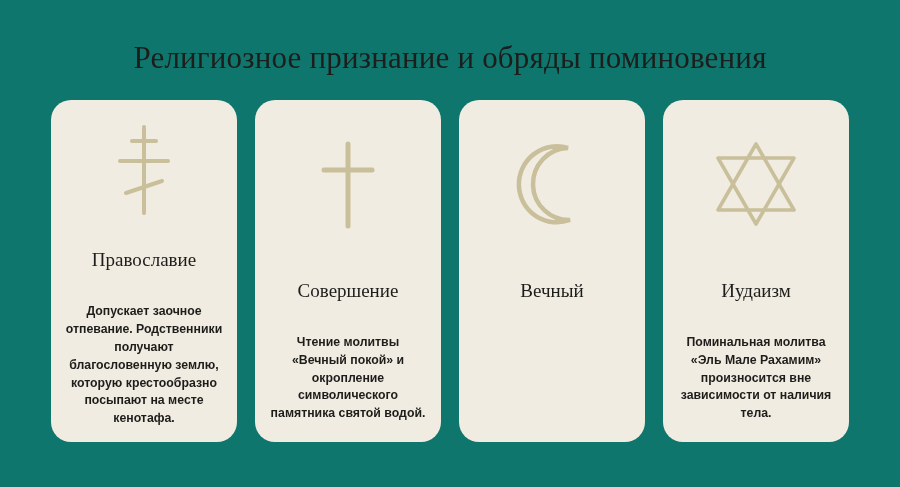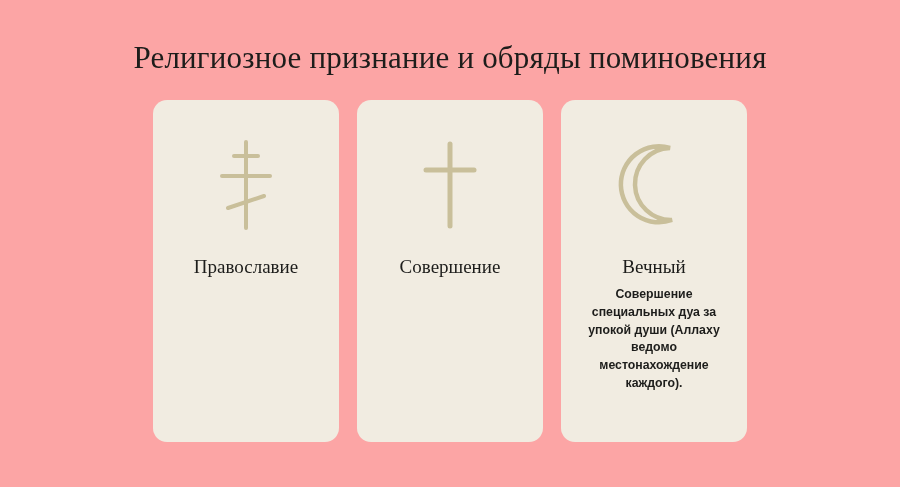--- a/index.html
+++ b/index.html
@@ -10,21 +10,21 @@
     width: 900px;
     height: 487px;
     background: #fdfcf7;
     font-family: "Liberation Serif", serif;
     overflow: hidden;
   }
   .page {
     position: relative;
     width: 900px;
     height: 487px;
-    background: #fca5a5;
+    background: #0f766e;
     box-sizing: border-box;
   }
   .title {
     text-align: center;
     font-family: "Liberation Serif", serif;
     font-size: 31px;
     color: #1d1d1b;
     letter-spacing: 0.2px;
     padding-top: 40px;
     font-weight: normal;
@@ -34,26 +34,27 @@
     display: flex;
     justify-content: center;
     align-items: flex-start;
     gap: 18px;
     margin-top: 24px;
   }
   .card {
     width: 186px;
     height: 342px;
     background: #f1ece1;
-    border-radius: 14px;
+    border-radius: 20px;
     box-sizing: border-box;
     padding: 18px 12px 14px 12px;
     display: flex;
     flex-direction: column;
     align-items: center;
+    gap: 24px;
   }
   .icon-wrap {
     height: 132px;
     display: flex;
     align-items: center;
     justify-content: center;
     width: 100%;
   }
   .card-title {
     font-family: "Liberation Serif", serif;
@@ -86,37 +87,48 @@
     <div class="card">
       <div class="icon-wrap">
         <svg width="64" height="96" viewBox="0 0 64 96" fill="none" stroke="#c9bf9a" stroke-width="4" stroke-linecap="round">
           <line x1="32" y1="6" x2="32" y2="92"></line>
           <line x1="20" y1="20" x2="44" y2="20"></line>
           <line x1="8" y1="40" x2="56" y2="40"></line>
           <line x1="14" y1="72" x2="50" y2="60"></line>
         </svg>
       </div>
       <div class="card-title">Православие</div>
+      <div class="card-text">Допускает заочное отпевание. Родственники получают благословенную землю, которую крестообразно посыпают на месте кенотафа.</div>
     </div>
 
     <div class="card">
       <div class="icon-wrap">
         <svg width="64" height="96" viewBox="0 0 64 96" fill="none" stroke="#c9bf9a" stroke-width="5" stroke-linecap="round">
           <line x1="32" y1="8" x2="32" y2="90"></line>
           <line x1="8" y1="34" x2="56" y2="34"></line>
         </svg>
       </div>
       <div class="card-title">Совершение</div>
+      <div class="card-text">Чтение молитвы «Вечный покой» и окропление символического памятника святой водой.</div>
     </div>
 
     <div class="card">
       <div class="icon-wrap">
         <svg width="80" height="92" viewBox="0 0 80 92" fill="none" stroke="#c9bf9a" stroke-width="4.5" stroke-linecap="round">
           <path d="M56 10 A38 38 0 1 0 58 82 A31 31 0 1 1 56 10 Z"></path>
         </svg>
       </div>
       <div class="card-title">Вечный</div>
-      <div class="card-text">Совершение специальных дуа за упокой души (Аллаху ведомо местонахождение каждого).</div>
     </div>
 
+    <div class="card">
+      <div class="icon-wrap">
+        <svg width="92" height="92" viewBox="0 0 92 92" fill="none" stroke="#c9bf9a" stroke-width="3.6" stroke-linejoin="round">
+          <polygon points="46,6 84,72 8,72"></polygon>
+          <polygon points="46,86 8,20 84,20"></polygon>
+        </svg>
+      </div>
+      <div class="card-title">Иудаизм</div>
+      <div class="card-text">Поминальная молитва «Эль Мале Рахамим» произносится вне зависимости от наличия тела.</div>
+    </div>
 
   </div>
 </div>
 
 </body></html>

